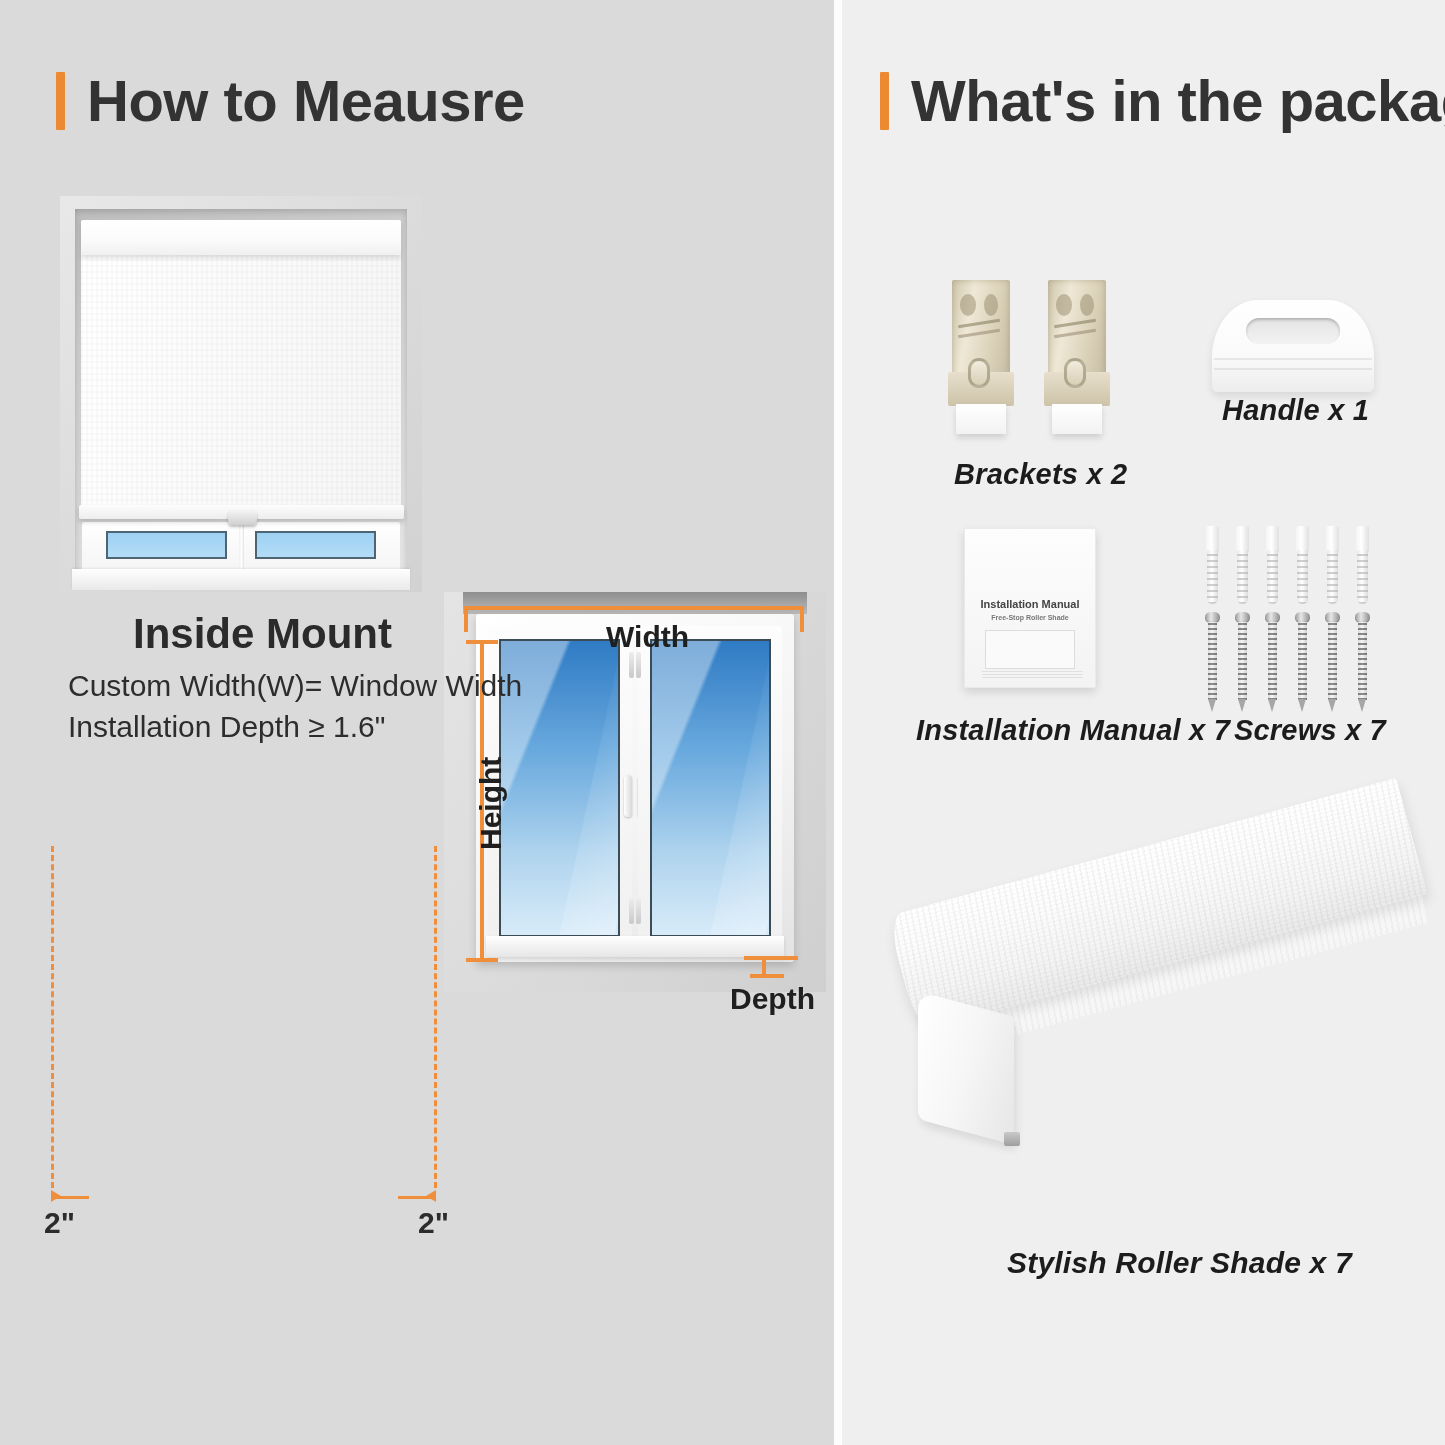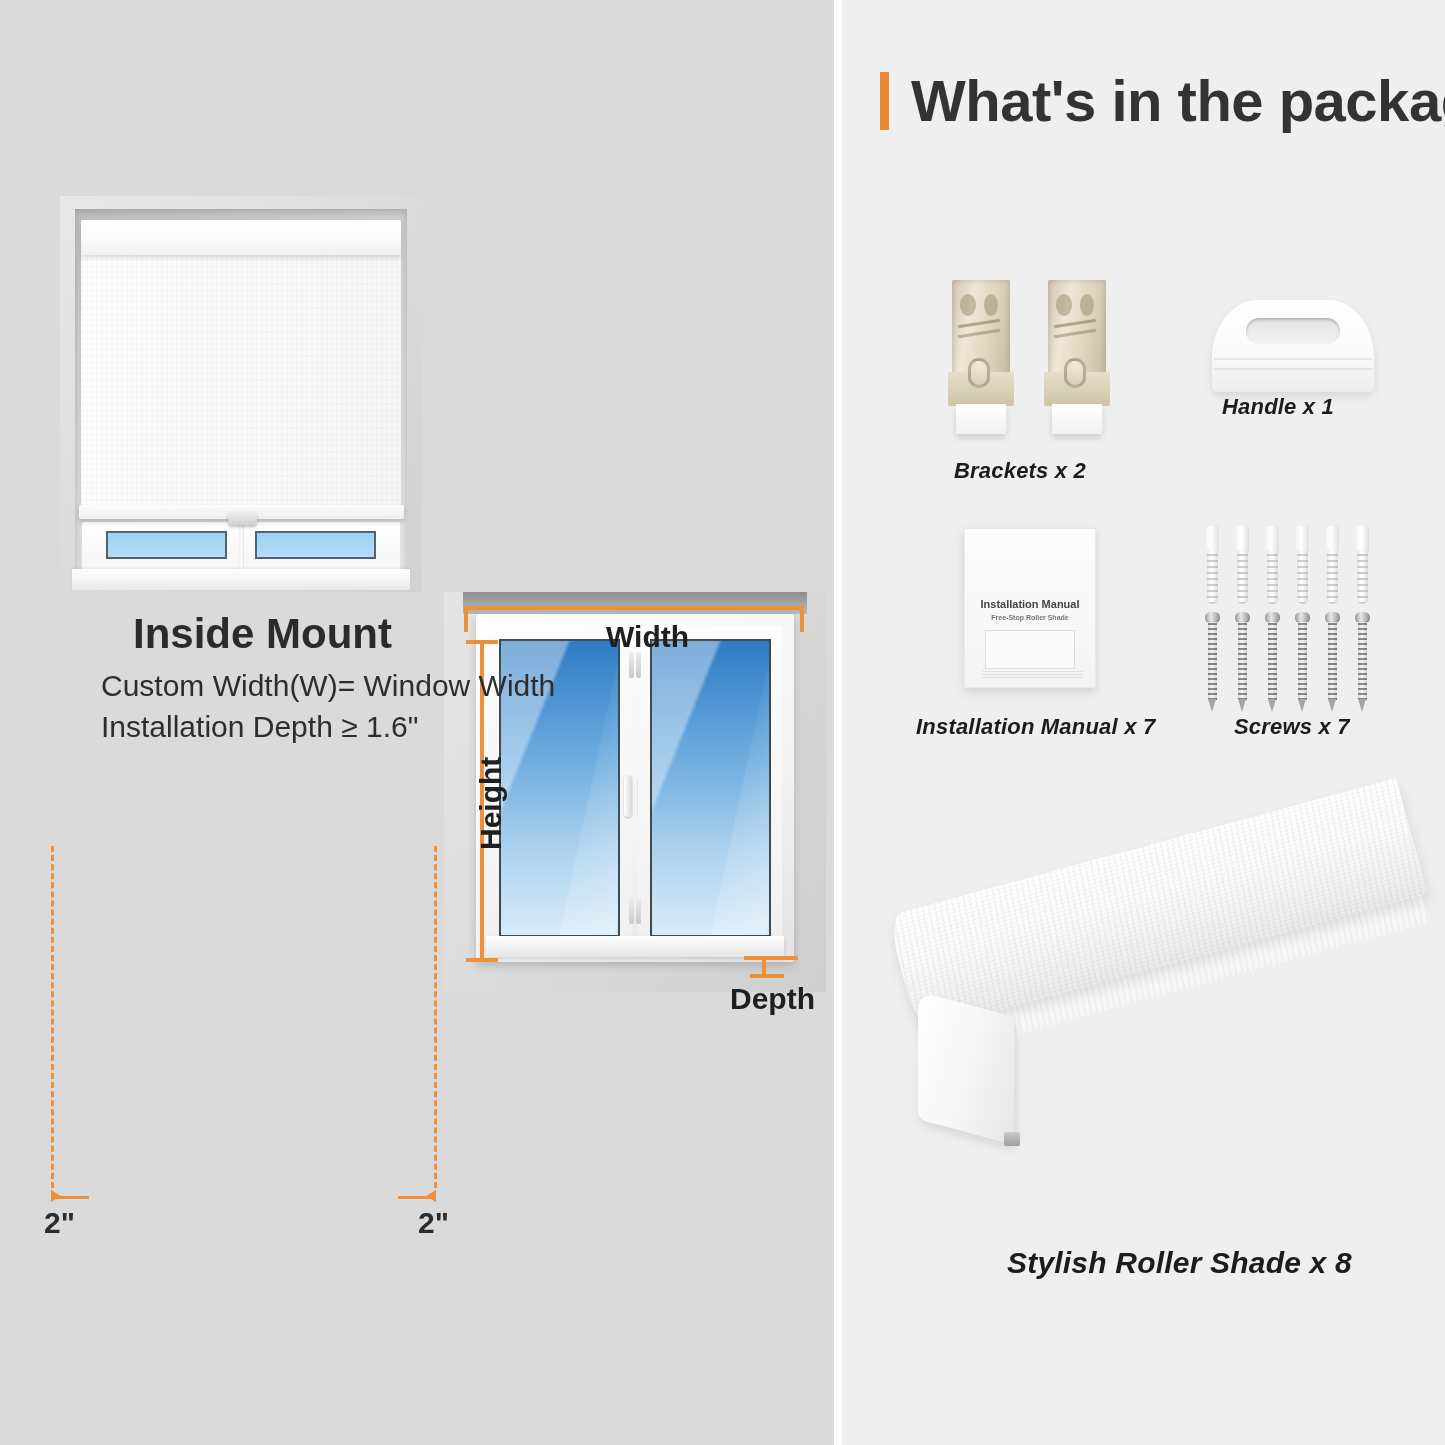--- a/index.html
+++ b/index.html
@@ -166,29 +166,29 @@
     position: absolute; font-size: 30px; font-weight: bold; color: #1f1f1f;
     white-space: nowrap;
   }
   .mlabel.vert { transform: rotate(-90deg); transform-origin: 0 0; }
 
   
   .mount-title {
     position: absolute; font-size: 42px; font-weight: bold; color: #2b2b2b;
     white-space: nowrap;
   }
-  .spec-list { position: absolute; margin-left: 33px; }
+  .spec-list { position: absolute; }
   .spec-list p {
     font-size: 30px; color: #2d2d2d; line-height: 1.18;
     white-space: nowrap; margin-bottom: 6px;
   }
 
   
   .pkg-label {
-    position: absolute; font-size: 22px; font-weight: bold; font-style: italic;
+    position: absolute; font-size: 29px; font-weight: bold; font-style: italic;
     color: #1c1c1c; white-space: nowrap; letter-spacing: .2px;
   }
 
   
   .bracket {
     position: absolute; width: 66px; height: 158px;
   }
   .bracket .body {
     position: absolute; left: 4px; top: 0; width: 58px; height: 118px;
     background: linear-gradient(100deg,#cfc6ad,#efe8d6 30%,#ded5bd 60%,#c3b9a0);
@@ -338,20 +338,24 @@
     border-radius: 2px;
   }
 </style>
 </head>
 <body>
 
 <div class="page">
 
   <div class="panel-left">
 
+    <div class="heading" id="heading-left">
+      <span class="accent"></span>
+      <span class="htext">How to Meausre</span>
+    </div>
 
     <div class="diagram shadewin" style="left:60px; top:196px; width:362px; height:396px;">
       <div class="wall"></div>
       <div class="reveal"></div>
       <div class="lowerwin">
         <div class="glass l"></div>
         <div class="glass r"></div>
         <div class="mullion"></div>
       </div>
       <div class="fabric"></div>
@@ -521,15 +525,15 @@
         </div>
     </div>
     <div class="pkg-label" style="left:392px; top:714px;">Screws  x 7</div>
 
     <div class="roller" style="left:76px; top:876px;">
       <div class="fabric2"></div>
       <div class="tube"></div>
       <div class="cap"></div>
       <div class="endbit"></div>
     </div>
-    <div class="pkg-label" style="left:165px; top:1246px; font-size:30px;">Stylish Roller Shade x 8</div>
+    <div class="pkg-label" style="left:165px; top:1246px; font-size:30px;">Stylish Roller Shade x 7</div>
   </div>
 </div>
 
 </body></html>

